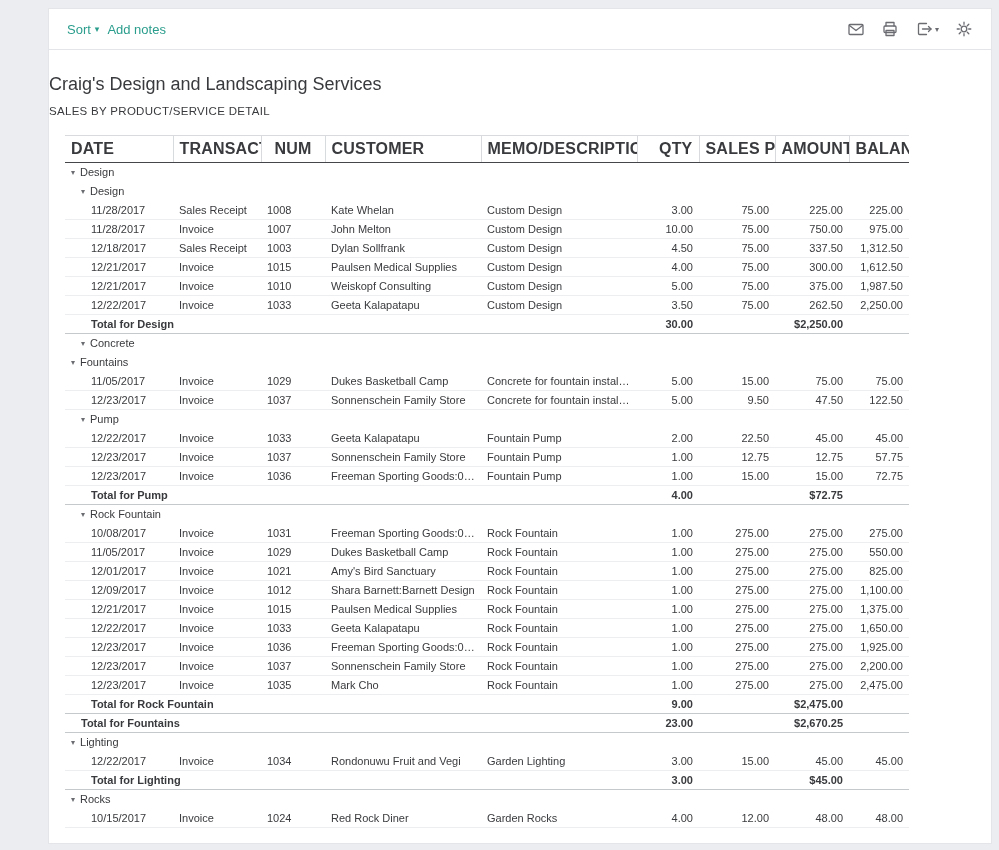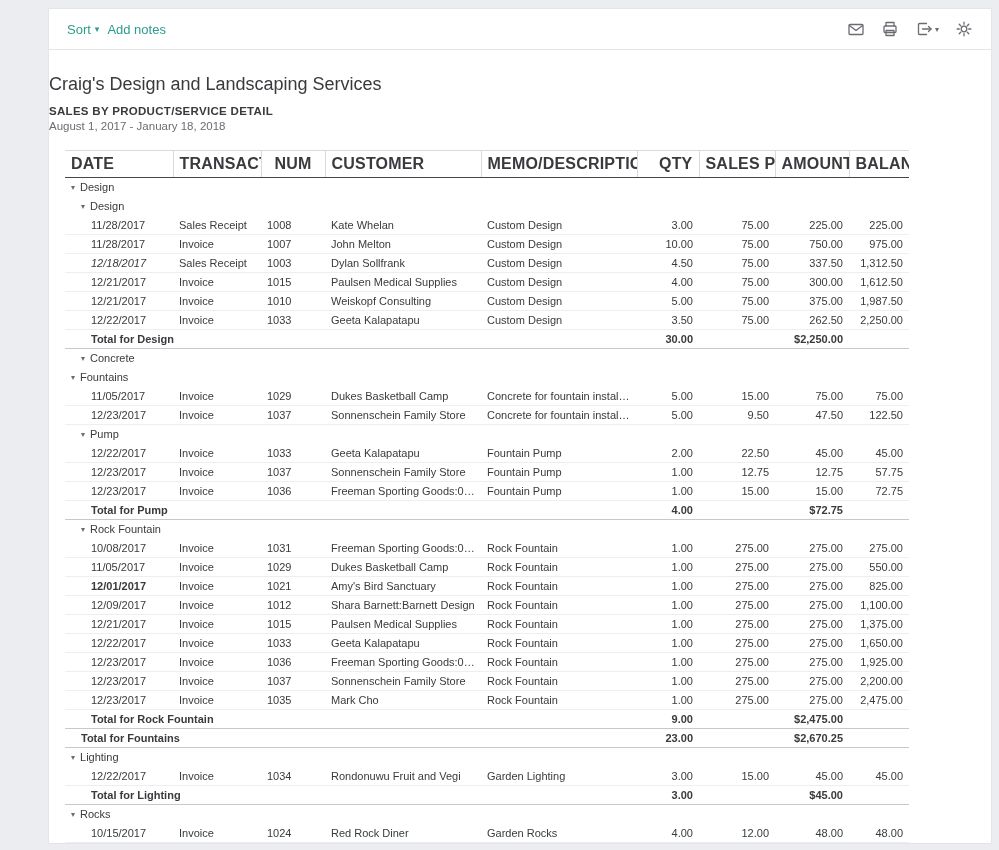--- a/index.html
+++ b/index.html
@@ -45,21 +45,21 @@
     display: inline-flex;
     align-items: center;
     cursor: pointer;
     color: #6b6c72;
   }
   .icon-btn svg { stroke: #6b6c72; fill: none; stroke-width: 1.3; stroke-linecap: round; stroke-linejoin: round; }
   .mini-caret { font-size: 8px; color: #6b6c72; margin-left: 2px; }
 
   .report-header { text-align: left; margin-top: 22px; }
   .company { font-size: 18px; color: #393a3d; line-height: 24px; font-weight: 400; }
-  .title { font-size: 11.5px; font-weight: bold; color: #393a3d; margin-top: 8px; line-height: 15px; letter-spacing: 0.3px; }
+  .title { font-size: 11.5px; font-weight: normal; color: #393a3d; margin-top: 8px; line-height: 15px; letter-spacing: 0.3px; }
   .range { font-size: 11.5px; color: #6b6c72; line-height: 15px; }
 
   table.report-table {
     border-collapse: collapse;
     table-layout: fixed;
     width: 844px;
     margin: 16px 0 0 16px;
   }
   thead th {
     font-size: 16px;
@@ -135,21 +135,20 @@
           <circle cx="9" cy="9" r="2.8"></circle>
           <path d="M9 2.2v2.1M9 13.7v2.1M2.2 9h2.1M13.7 9h2.1M4.2 4.2l1.5 1.5M12.3 12.3l1.5 1.5M13.8 4.2l-1.5 1.5M5.7 12.3l-1.5 1.5"></path>
         </svg>
       </span>
     </div>
   </div>
 
   <div class="report-header">
     <div class="company">Craig's Design and Landscaping Services</div>
     <div class="title">SALES BY PRODUCT/SERVICE DETAIL</div>
-    <div class="range">August 1, 2017 - January 18, 2018</div>
   </div>
 
   <table class="report-table">
     <colgroup>
       <col style="width:108px">
         <col style="width:88px">
         <col style="width:64px">
       <col style="width:156px">
         <col style="width:156px">
         <col style="width:62px">
@@ -193,21 +192,21 @@
           <td>Invoice</td>
           <td>1007</td>
           <td>John Melton</td>
           <td>Custom Design</td>
           <td class="num">10.00</td>
           <td class="num">75.00</td>
           <td class="num">750.00</td>
           <td class="num">975.00</td>
         </tr>
         <tr class="row-data">
-          <td style="padding-left: 26px; font-style: italic;">12/18/2017</td>
+          <td style="padding-left: 26px;">12/18/2017</td>
           <td>Sales Receipt</td>
           <td>1003</td>
           <td>Dylan Sollfrank</td>
           <td>Custom Design</td>
           <td class="num">4.50</td>
           <td class="num">75.00</td>
           <td class="num">337.50</td>
           <td class="num">1,312.50</td>
         </tr>
         <tr class="row-data">
@@ -340,21 +339,21 @@
           <td>Invoice</td>
           <td>1029</td>
           <td>Dukes Basketball Camp</td>
           <td>Rock Fountain</td>
           <td class="num">1.00</td>
           <td class="num">275.00</td>
           <td class="num">275.00</td>
           <td class="num">550.00</td>
         </tr>
         <tr class="row-data">
-          <td style="padding-left: 26px; font-weight: bold;">12/01/2017</td>
+          <td style="padding-left: 26px;">12/01/2017</td>
           <td>Invoice</td>
           <td>1021</td>
           <td>Amy's Bird Sanctuary</td>
           <td>Rock Fountain</td>
           <td class="num">1.00</td>
           <td class="num">275.00</td>
           <td class="num">275.00</td>
           <td class="num">825.00</td>
         </tr>
         <tr class="row-data">

